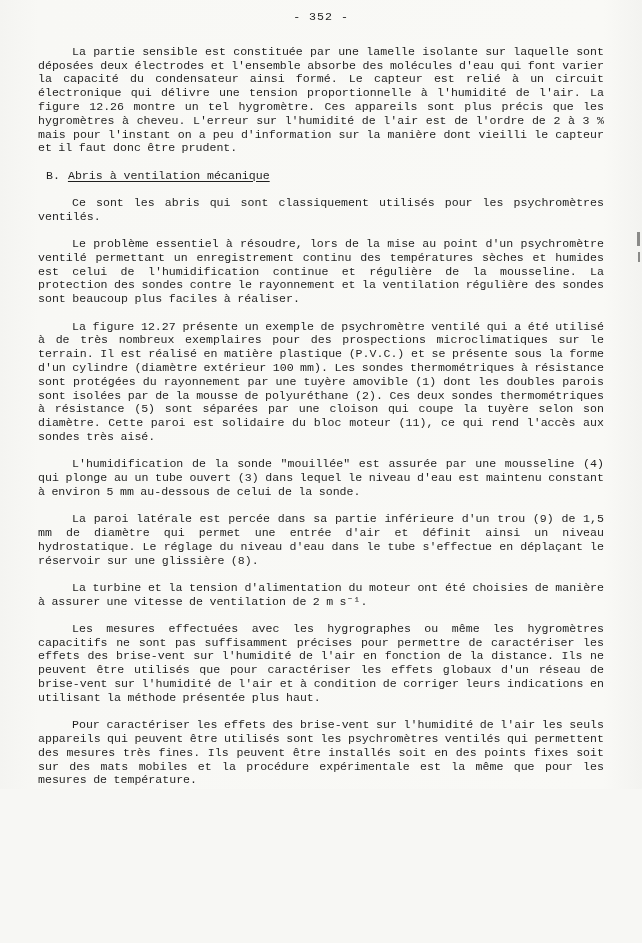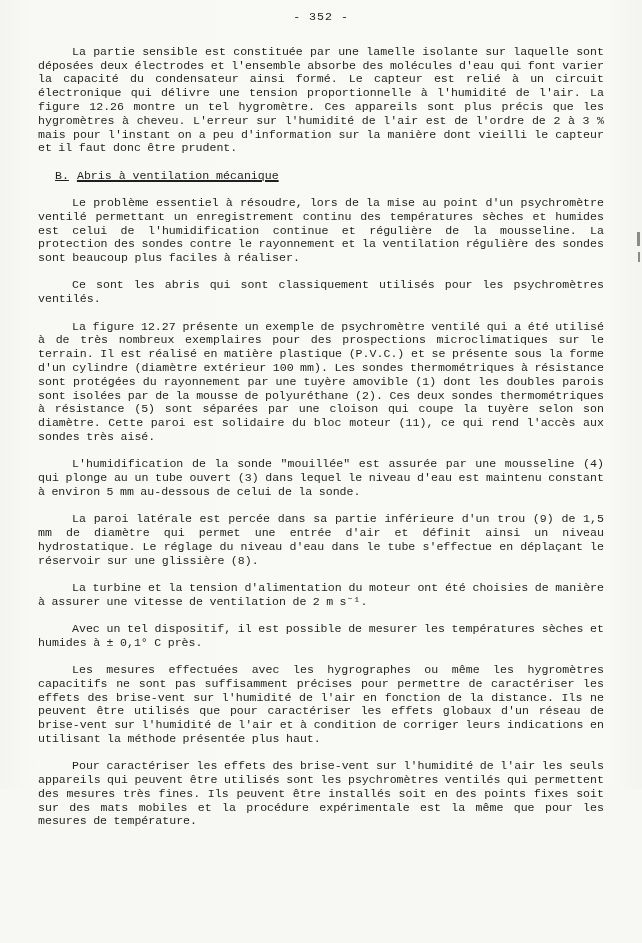--- a/index.html
+++ b/index.html
@@ -35,21 +35,21 @@
     margin: 0 0 13.5px 0;
     text-indent: 34px;
     text-align: justify;
     word-spacing: -0.5px;
     font-family: Liberation Mono, monospace;
   }
   p.heading {
     margin: 0 0 13.5px 0;
     text-align: left;
   }
-  p.heading.indented { margin-left: 17px; text-decoration: underline; }
+  p.heading.indented { margin-left: 8px; }
   p.heading.outdented { margin-left: -13px; }
   .u { text-decoration: underline; text-underline-offset: 2px; }
   .hgap { display: inline-block; width: 8px; }
   .artifact {
     position: absolute;
     background: #8a8a88;
   }
   .artifact.a1 { right: 2px; top: 232px; width: 3px; height: 14px; }
   .artifact.a2 { right: 2px; top: 252px; width: 2px; height: 10px; }
 </style>
@@ -57,34 +57,33 @@
 <body>
 
 <div class="page">
 
   <div class="page-number">- 352 -</div>
 
   <p class="para">La partie sensible est constituée par une lamelle isolante sur laquelle sont déposées deux électrodes et l'ensemble absorbe des molécules d'eau qui font varier la capacité du condensateur ainsi formé.  Le capteur est relié à un circuit électronique qui délivre une tension proportionnelle à l'humidité de l'air.  La figure 12.26 montre un tel hygromètre.  Ces appareils sont plus précis que les hygromètres à cheveu. L'erreur sur l'humidité de l'air est de l'ordre de 2 à 3 % mais pour l'instant on a peu d'information sur la manière dont vieilli le capteur et il faut donc être prudent.</p>
 
   <p class="heading indented"><span>B.</span><span class="hgap"></span><span class="u">Abris à ventilation mécanique</span></p>
 
+  <p class="para">Ce sont les abris qui sont classiquement utilisés pour les psychromètres ventilés.</p>
+
   <p class="para">Le problème essentiel à résoudre, lors de la mise au point d'un psychromètre ventilé permettant un enregistrement continu des températures sèches et humides est celui de l'humidification continue et régulière de la mousseline.  La protection des sondes contre le rayonnement et la ventilation régulière des sondes sont beaucoup plus faciles à réaliser.</p>
-
-  <p class="para">Ce sont les abris qui sont classiquement utilisés pour les psychromètres ventilés.</p>
 
   <p class="para">La figure 12.27 présente un exemple de psychromètre ventilé qui a été utilisé à de très nombreux exemplaires pour des prospections microclimatiques sur le terrain. Il est réalisé en matière plastique (P.V.C.) et se présente sous la forme d'un cylindre (diamètre extérieur 100 mm).  Les sondes thermométriques à résistance sont protégées du rayonnement par une tuyère amovible (1) dont les doubles parois sont isolées par de la mousse de polyuréthane (2).  Ces deux sondes thermométriques à résistance (5) sont séparées par une cloison qui coupe la tuyère selon son diamètre. Cette paroi est solidaire du bloc moteur (11), ce qui rend l'accès aux sondes très aisé.</p>
 
   <p class="para">L'humidification de la sonde "mouillée" est assurée par une mousseline (4) qui plonge au un tube ouvert (3) dans lequel le niveau d'eau est maintenu constant à environ 5 mm au-dessous de celui de la sonde.</p>
 
 
   <p class="para">La paroi latérale est percée dans sa partie inférieure d'un trou (9) de 1,5 mm de diamètre qui permet une entrée d'air et définit ainsi un niveau hydrostatique.  Le réglage du niveau d'eau dans le tube s'effectue en déplaçant le réservoir sur une glissière (8).</p>
 
   <p class="para">La turbine et la tension d'alimentation du moteur ont été choisies de manière à assurer une vitesse de ventilation de 2 m s⁻¹.</p>
 
-  <p class="para">Avec un tel dispositif, il est possible de mesurer les températures sèches et humides à ± 0,1° C près.</p>
 
 
   <p class="para">Les mesures effectuées avec les hygrographes ou même les hygromètres capacitifs ne sont pas suffisamment précises pour permettre de caractériser les effets des brise-vent sur l'humidité de l'air en fonction de la distance.  Ils ne peuvent être utilisés que pour caractériser les effets globaux d'un réseau de brise-vent sur l'humidité de l'air et à condition de corriger leurs indications en utilisant la méthode présentée plus haut.</p>
 
   <p class="para">Pour caractériser les effets des brise-vent sur l'humidité de l'air les seuls appareils qui peuvent être utilisés sont les psychromètres ventilés qui permettent des mesures très fines.  Ils peuvent être installés soit en des points fixes soit sur des mats mobiles et la procédure expérimentale est la même que pour les mesures de température.</p>
 
   <div class="artifact a1"></div>
   <div class="artifact a2"></div>
 
 </div>

